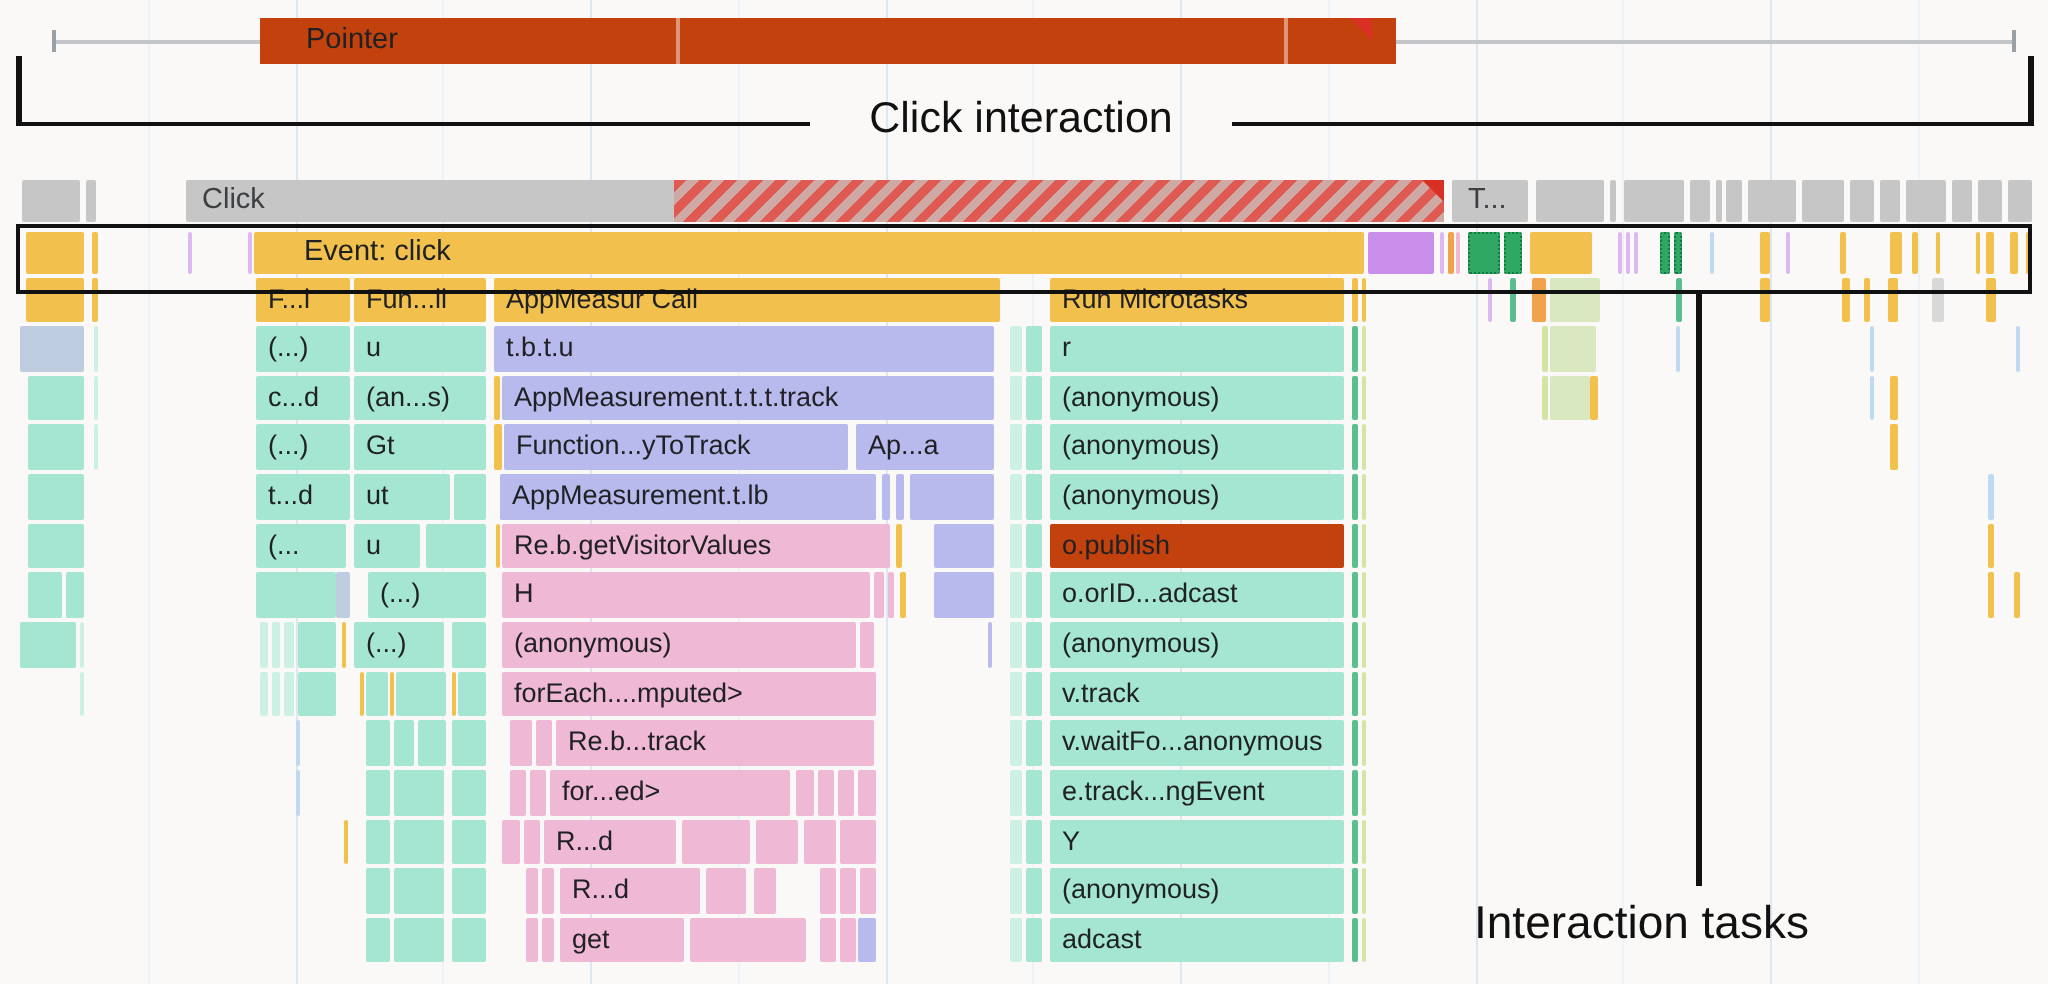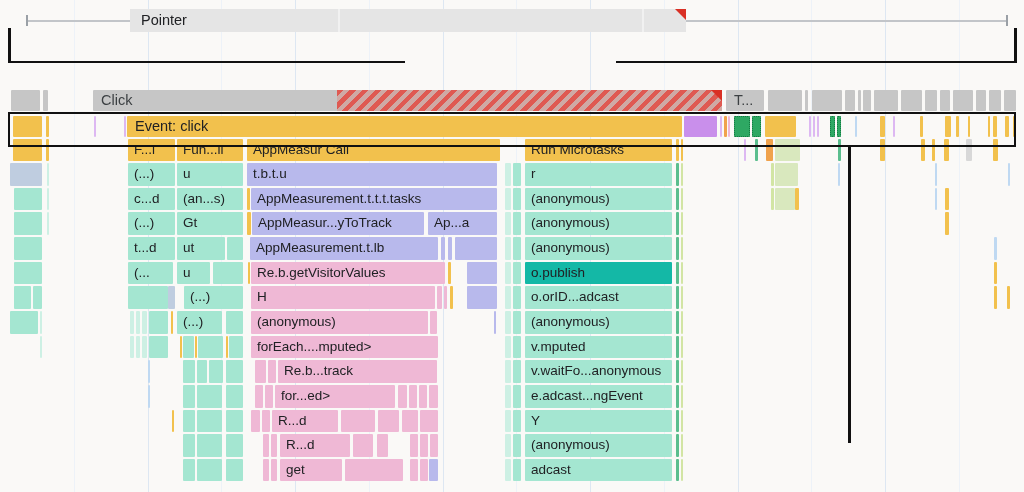--- a/index.html
+++ b/index.html
@@ -15,22 +15,22 @@
 
   .bar{position:absolute;box-sizing:border-box;overflow:hidden;white-space:nowrap;
        font-size:13.5px;border-radius:1px;z-index:2;}
   .bar .t{padding-left:6px;}
 
   
   .tex-dots{background-image:radial-gradient(circle, rgba(60,20,90,.28) 1px, transparent 1.3px);background-size:6px 6px;}
   .tex-dots-g{background-image:radial-gradient(circle, rgba(0,70,30,.35) 1px, transparent 1.3px);background-size:5px 5px;border:1.5px dotted #147a43;}
 
   
-  #pointer-bar{position:absolute;left:130px;top:9px;width:556px;height:23px;background:#e5e5e5;
-    font-size:14.5px;line-height:23px;z-index:2;}
+  #pointer-bar{position:absolute;left:130px;top:9px;width:556px;height:23px;background:#c2410c;
+    font-size:14.5px;line-height:23px;z-index:2;padding-left:12px;}
   #pointer-bar .t{padding-left:11px;}
   .pdiv{position:absolute;top:0;bottom:0;width:1.5px;background:rgba(255,255,255,.45);}
   .whisker{position:absolute;height:2px;background:#c2c5c9;top:20px;z-index:1;}
   .wtick{position:absolute;width:2px;height:11px;background:#9aa0a6;top:15px;z-index:1;}
   .tri{position:absolute;width:0;height:0;border-top:11px solid #d93025;border-left:11px solid transparent;z-index:3;}
 
   
   .bk{position:absolute;background:#111;z-index:6;}
   #click-label{position:absolute;top:47px;left:403px;width:215px;text-align:center;
     font-size:21.5px;color:#111;z-index:6;}
@@ -38,21 +38,21 @@
   
   .task-seg{background:#c6c6c6;height:21px;top:90px;font-size:14.5px;line-height:21px;color:#3c4043;}
   .task-seg .t{padding-left:8px;}
   #task-striped{position:absolute;top:90px;height:21px;z-index:3;
     background:repeating-linear-gradient(135deg,#df5a52 0 4.5px,#cfaaa5 4.5px 9px);}
 
   
   #event-box{position:absolute;left:8px;top:112px;width:1008px;height:35px;border:2.5px solid #111;
     box-sizing:border-box;z-index:6;pointer-events:none;background:transparent;}
   .event-seg{height:21px;top:116px;font-size:14.5px;line-height:21px;}
-  .event-seg .t{padding-left:8px;}
+  .event-seg .t{padding-left:25px;}
 
   .flame-bar{height:22.5px;line-height:22.5px;}
 
   
   #itask-line{position:absolute;left:848px;top:147px;width:2.5px;height:296px;background:#111;z-index:6;}
   #itask-label{position:absolute;left:737px;top:448px;width:230px;font-size:23px;color:#111;z-index:6;}
 </style>
 </head>
 <body>
 
@@ -80,20 +80,21 @@
   <div class="wtick" id="wtick-right" style="left: 1006px;"></div>
   <div id="pointer-bar" style="left: 130px; width: 556px;">
     <span class="t">Pointer</span>
   <div class="pdiv" style="left: 208px;"></div><div class="pdiv" style="left: 512px;"></div></div>
   <div class="tri" id="pointer-tri" style="left: 675px; top: 9px;"></div>
 
   <div class="bk" style="left:8px;top:28px;width:2.5px;height:35px;"></div>
   <div class="bk" style="left:1014px;top:28px;width:2.5px;height:35px;"></div>
   <div class="bk" style="left:8px;top:60.5px;width:397px;height:2.5px;"></div>
   <div class="bk" style="left:616px;top:60.5px;width:400px;height:2.5px;"></div>
+  <div id="click-label">Click interaction</div>
 
   <div id="bars">
       <div class="bar task-seg" style="left: 11px; width: 29px;"></div>
       <div class="bar task-seg" style="left: 43px; width: 5px;"></div>
       <div class="bar task-seg" style="left: 93px; width: 629px;"><span class="t">Click</span></div>
       <div class="bar task-seg" style="left: 726px; width: 38px;"><span class="t">T...</span></div>
       <div class="bar task-seg" style="left: 768px; width: 34px;"></div>
       <div class="bar task-seg" style="left: 805px; width: 3px;"></div>
       <div class="bar task-seg" style="left: 812px; width: 30px;"></div>
       <div class="bar task-seg" style="left: 845px; width: 10px;"></div>
@@ -167,37 +168,37 @@
       <div class="bar flame-bar" style="left: 771px; width: 3px; top: 163.15px; height: 22.5px; background: rgb(210, 229, 164);"></div>
       <div class="bar flame-bar" style="left: 775px; width: 23px; top: 163.15px; height: 22.5px; background: rgb(217, 232, 190);"></div>
       <div class="bar flame-bar" style="left: 838px; width: 2px; top: 163.15px; height: 22.5px; background: rgb(191, 217, 242);"></div>
       <div class="bar flame-bar" style="left: 935px; width: 2px; top: 163.15px; height: 22.5px; background: rgb(191, 217, 242);"></div>
       <div class="bar flame-bar" style="left: 1008px; width: 2px; top: 163.15px; height: 22.5px; background: rgb(191, 217, 242);"></div>
       <div class="bar flame-bar" style="left: 14px; width: 28px; top: 187.8px; height: 22.5px; background: rgb(164, 230, 209);"></div>
       <div class="bar flame-bar" style="left: 47px; width: 2px; top: 187.8px; height: 22.5px; background: rgb(205, 240, 228);"></div>
       <div class="bar flame-bar" style="left: 128px; width: 47px; top: 187.8px; height: 22.5px; background: rgb(164, 230, 209);"><span class="t">c...d</span></div>
       <div class="bar flame-bar" style="left: 177px; width: 66px; top: 187.8px; height: 22.5px; background: rgb(164, 230, 209);"><span class="t">(an...s)</span></div>
       <div class="bar flame-bar" style="left: 247px; width: 3px; top: 187.8px; height: 22.5px; background: rgb(242, 193, 77);"></div>
-      <div class="bar flame-bar" style="left: 251px; width: 246px; top: 187.8px; height: 22.5px; background: rgb(184, 185, 236);"><span class="t">AppMeasurement.t.t.t.tasks</span></div>
+      <div class="bar flame-bar" style="left: 251px; width: 246px; top: 187.8px; height: 22.5px; background: rgb(184, 185, 236);"><span class="t">AppMeasurement.t.t.t.track</span></div>
       <div class="bar flame-bar" style="left: 505px; width: 6px; top: 187.8px; height: 22.5px; background: rgb(205, 240, 228);"></div>
       <div class="bar flame-bar" style="left: 513px; width: 8px; top: 187.8px; height: 22.5px; background: rgb(164, 230, 209);"></div>
       <div class="bar flame-bar" style="left: 525px; width: 147px; top: 187.8px; height: 22.5px; background: rgb(164, 230, 209);"><span class="t">(anonymous)</span></div>
       <div class="bar flame-bar" style="left: 676px; width: 3px; top: 187.8px; height: 22.5px; background: rgb(91, 190, 142);"></div>
       <div class="bar flame-bar" style="left: 681px; width: 2px; top: 187.8px; height: 22.5px; background: rgb(210, 229, 164);"></div>
       <div class="bar flame-bar" style="left: 771px; width: 3px; top: 187.8px; height: 22.5px; background: rgb(210, 229, 164);"></div>
       <div class="bar flame-bar" style="left: 775px; width: 20px; top: 187.8px; height: 22.5px; background: rgb(217, 232, 190);"></div>
       <div class="bar flame-bar" style="left: 795px; width: 4px; top: 187.8px; height: 22.5px; background: rgb(242, 193, 77);"></div>
       <div class="bar flame-bar" style="left: 935px; width: 2px; top: 187.8px; height: 22.5px; background: rgb(191, 217, 242);"></div>
       <div class="bar flame-bar" style="left: 945px; width: 4px; top: 187.8px; height: 22.5px; background: rgb(242, 193, 77);"></div>
       <div class="bar flame-bar" style="left: 14px; width: 28px; top: 212.45px; height: 22.5px; background: rgb(164, 230, 209);"></div>
       <div class="bar flame-bar" style="left: 47px; width: 2px; top: 212.45px; height: 22.5px; background: rgb(205, 240, 228);"></div>
       <div class="bar flame-bar" style="left: 128px; width: 47px; top: 212.45px; height: 22.5px; background: rgb(164, 230, 209);"><span class="t">(...)</span></div>
       <div class="bar flame-bar" style="left: 177px; width: 66px; top: 212.45px; height: 22.5px; background: rgb(164, 230, 209);"><span class="t">Gt</span></div>
       <div class="bar flame-bar" style="left: 247px; width: 4px; top: 212.45px; height: 22.5px; background: rgb(242, 193, 77);"></div>
-      <div class="bar flame-bar" style="left: 252px; width: 172px; top: 212.45px; height: 22.5px; background: rgb(184, 185, 236);"><span class="t">AppMeasur...yToTrack</span></div>
+      <div class="bar flame-bar" style="left: 252px; width: 172px; top: 212.45px; height: 22.5px; background: rgb(184, 185, 236);"><span class="t">Function...yToTrack</span></div>
       <div class="bar flame-bar" style="left: 428px; width: 69px; top: 212.45px; height: 22.5px; background: rgb(184, 185, 236);"><span class="t">Ap...a</span></div>
       <div class="bar flame-bar" style="left: 505px; width: 6px; top: 212.45px; height: 22.5px; background: rgb(205, 240, 228);"></div>
       <div class="bar flame-bar" style="left: 513px; width: 8px; top: 212.45px; height: 22.5px; background: rgb(164, 230, 209);"></div>
       <div class="bar flame-bar" style="left: 525px; width: 147px; top: 212.45px; height: 22.5px; background: rgb(164, 230, 209);"><span class="t">(anonymous)</span></div>
       <div class="bar flame-bar" style="left: 676px; width: 3px; top: 212.45px; height: 22.5px; background: rgb(91, 190, 142);"></div>
       <div class="bar flame-bar" style="left: 681px; width: 2px; top: 212.45px; height: 22.5px; background: rgb(210, 229, 164);"></div>
       <div class="bar flame-bar" style="left: 945px; width: 4px; top: 212.45px; height: 22.5px; background: rgb(242, 193, 77);"></div>
       <div class="bar flame-bar" style="left: 14px; width: 28px; top: 237.1px; height: 22.5px; background: rgb(164, 230, 209);"></div>
       <div class="bar flame-bar" style="left: 128px; width: 47px; top: 237.1px; height: 22.5px; background: rgb(164, 230, 209);"><span class="t">t...d</span></div>
       <div class="bar flame-bar" style="left: 177px; width: 48px; top: 237.1px; height: 22.5px; background: rgb(164, 230, 209);"><span class="t">ut</span></div>
@@ -215,21 +216,21 @@
       <div class="bar flame-bar" style="left: 14px; width: 28px; top: 261.75px; height: 22.5px; background: rgb(164, 230, 209);"></div>
       <div class="bar flame-bar" style="left: 128px; width: 45px; top: 261.75px; height: 22.5px; background: rgb(164, 230, 209);"><span class="t">(...</span></div>
       <div class="bar flame-bar" style="left: 177px; width: 33px; top: 261.75px; height: 22.5px; background: rgb(164, 230, 209);"><span class="t">u</span></div>
       <div class="bar flame-bar" style="left: 213px; width: 30px; top: 261.75px; height: 22.5px; background: rgb(164, 230, 209);"></div>
       <div class="bar flame-bar" style="left: 248px; width: 2px; top: 261.75px; height: 22.5px; background: rgb(242, 193, 77);"></div>
       <div class="bar flame-bar" style="left: 251px; width: 194px; top: 261.75px; height: 22.5px; background: rgb(239, 184, 213);"><span class="t">Re.b.getVisitorValues</span></div>
       <div class="bar flame-bar" style="left: 448px; width: 3px; top: 261.75px; height: 22.5px; background: rgb(242, 193, 77);"></div>
       <div class="bar flame-bar" style="left: 467px; width: 30px; top: 261.75px; height: 22.5px; background: rgb(184, 185, 236);"></div>
       <div class="bar flame-bar" style="left: 505px; width: 6px; top: 261.75px; height: 22.5px; background: rgb(205, 240, 228);"></div>
       <div class="bar flame-bar" style="left: 513px; width: 8px; top: 261.75px; height: 22.5px; background: rgb(164, 230, 209);"></div>
-      <div class="bar flame-bar" style="left: 525px; width: 147px; top: 261.75px; height: 22.5px; background: #14b8a6;"><span class="t">o.publish</span></div>
+      <div class="bar flame-bar" style="left: 525px; width: 147px; top: 261.75px; height: 22.5px; background: #c2410c;"><span class="t">o.publish</span></div>
       <div class="bar flame-bar" style="left: 676px; width: 3px; top: 261.75px; height: 22.5px; background: rgb(91, 190, 142);"></div>
       <div class="bar flame-bar" style="left: 681px; width: 2px; top: 261.75px; height: 22.5px; background: rgb(210, 229, 164);"></div>
       <div class="bar flame-bar" style="left: 994px; width: 3px; top: 261.75px; height: 22.5px; background: rgb(242, 193, 77);"></div>
       <div class="bar flame-bar" style="left: 14px; width: 17px; top: 286.4px; height: 22.5px; background: rgb(164, 230, 209);"></div>
       <div class="bar flame-bar" style="left: 33px; width: 9px; top: 286.4px; height: 22.5px; background: rgb(164, 230, 209);"></div>
       <div class="bar flame-bar" style="left: 128px; width: 40px; top: 286.4px; height: 22.5px; background: rgb(164, 230, 209);"></div>
       <div class="bar flame-bar" style="left: 168px; width: 7px; top: 286.4px; height: 22.5px; background: rgb(191, 205, 224);"></div>
       <div class="bar flame-bar" style="left: 184px; width: 59px; top: 286.4px; height: 22.5px; background: rgb(164, 230, 209);"><span class="t">(...)</span></div>
       <div class="bar flame-bar" style="left: 251px; width: 184px; top: 286.4px; height: 22.5px; background: rgb(239, 184, 213);"><span class="t">H</span></div>
       <div class="bar flame-bar" style="left: 437px; width: 5px; top: 286.4px; height: 22.5px; background: rgb(239, 184, 213);"></div>
@@ -267,21 +268,21 @@
       <div class="bar flame-bar" style="left: 149px; width: 19px; top: 335.7px; height: 22.5px; background: rgb(164, 230, 209);"></div>
       <div class="bar flame-bar" style="left: 180px; width: 2px; top: 335.7px; height: 22.5px; background: rgb(242, 193, 77);"></div>
       <div class="bar flame-bar" style="left: 183px; width: 11px; top: 335.7px; height: 22.5px; background: rgb(164, 230, 209);"></div>
       <div class="bar flame-bar" style="left: 195px; width: 2px; top: 335.7px; height: 22.5px; background: rgb(242, 193, 77);"></div>
       <div class="bar flame-bar" style="left: 198px; width: 25px; top: 335.7px; height: 22.5px; background: rgb(164, 230, 209);"></div>
       <div class="bar flame-bar" style="left: 226px; width: 2px; top: 335.7px; height: 22.5px; background: rgb(242, 193, 77);"></div>
       <div class="bar flame-bar" style="left: 229px; width: 14px; top: 335.7px; height: 22.5px; background: rgb(164, 230, 209);"></div>
       <div class="bar flame-bar" style="left: 251px; width: 187px; top: 335.7px; height: 22.5px; background: rgb(239, 184, 213);"><span class="t">forEach....mputed&gt;</span></div>
       <div class="bar flame-bar" style="left: 505px; width: 6px; top: 335.7px; height: 22.5px; background: rgb(205, 240, 228);"></div>
       <div class="bar flame-bar" style="left: 513px; width: 8px; top: 335.7px; height: 22.5px; background: rgb(164, 230, 209);"></div>
-      <div class="bar flame-bar" style="left: 525px; width: 147px; top: 335.7px; height: 22.5px; background: rgb(164, 230, 209);"><span class="t">v.mputed</span></div>
+      <div class="bar flame-bar" style="left: 525px; width: 147px; top: 335.7px; height: 22.5px; background: rgb(164, 230, 209);"><span class="t">v.track</span></div>
       <div class="bar flame-bar" style="left: 676px; width: 3px; top: 335.7px; height: 22.5px; background: rgb(91, 190, 142);"></div>
       <div class="bar flame-bar" style="left: 681px; width: 2px; top: 335.7px; height: 22.5px; background: rgb(210, 229, 164);"></div>
       <div class="bar flame-bar" style="left: 148px; width: 2px; top: 360.35px; height: 22.5px; background: rgb(191, 217, 242);"></div>
       <div class="bar flame-bar" style="left: 183px; width: 12px; top: 360.35px; height: 22.5px; background: rgb(164, 230, 209);"></div>
       <div class="bar flame-bar" style="left: 197px; width: 10px; top: 360.35px; height: 22.5px; background: rgb(164, 230, 209);"></div>
       <div class="bar flame-bar" style="left: 209px; width: 14px; top: 360.35px; height: 22.5px; background: rgb(164, 230, 209);"></div>
       <div class="bar flame-bar" style="left: 226px; width: 17px; top: 360.35px; height: 22.5px; background: rgb(164, 230, 209);"></div>
       <div class="bar flame-bar" style="left: 255px; width: 11px; top: 360.35px; height: 22.5px; background: rgb(239, 184, 213);"></div>
       <div class="bar flame-bar" style="left: 268px; width: 8px; top: 360.35px; height: 22.5px; background: rgb(239, 184, 213);"></div>
       <div class="bar flame-bar" style="left: 278px; width: 158px; top: 360.35px; height: 22.5px; background: rgb(239, 184, 213);"><span class="t">Re.b...track</span></div>
@@ -299,21 +300,21 @@
       <div class="bar flame-bar" style="left: 226px; width: 17px; top: 385px; height: 22.5px; background: rgb(164, 230, 209);"></div>
       <div class="bar flame-bar" style="left: 255px; width: 8px; top: 385px; height: 22.5px; background: rgb(239, 184, 213);"></div>
       <div class="bar flame-bar" style="left: 265px; width: 8px; top: 385px; height: 22.5px; background: rgb(239, 184, 213);"></div>
       <div class="bar flame-bar" style="left: 275px; width: 120px; top: 385px; height: 22.5px; background: rgb(239, 184, 213);"><span class="t">for...ed&gt;</span></div>
       <div class="bar flame-bar" style="left: 398px; width: 9px; top: 385px; height: 22.5px; background: rgb(239, 184, 213);"></div>
       <div class="bar flame-bar" style="left: 409px; width: 8px; top: 385px; height: 22.5px; background: rgb(239, 184, 213);"></div>
       <div class="bar flame-bar" style="left: 419px; width: 8px; top: 385px; height: 22.5px; background: rgb(239, 184, 213);"></div>
       <div class="bar flame-bar" style="left: 429px; width: 9px; top: 385px; height: 22.5px; background: rgb(239, 184, 213);"></div>
       <div class="bar flame-bar" style="left: 505px; width: 6px; top: 385px; height: 22.5px; background: rgb(205, 240, 228);"></div>
       <div class="bar flame-bar" style="left: 513px; width: 8px; top: 385px; height: 22.5px; background: rgb(164, 230, 209);"></div>
-      <div class="bar flame-bar" style="left: 525px; width: 147px; top: 385px; height: 22.5px; background: rgb(164, 230, 209);"><span class="t">e.adcast...ngEvent</span></div>
+      <div class="bar flame-bar" style="left: 525px; width: 147px; top: 385px; height: 22.5px; background: rgb(164, 230, 209);"><span class="t">e.track...ngEvent</span></div>
       <div class="bar flame-bar" style="left: 676px; width: 3px; top: 385px; height: 22.5px; background: rgb(91, 190, 142);"></div>
       <div class="bar flame-bar" style="left: 681px; width: 2px; top: 385px; height: 22.5px; background: rgb(210, 229, 164);"></div>
       <div class="bar flame-bar" style="left: 172px; width: 2px; top: 409.65px; height: 22.5px; background: rgb(242, 193, 77);"></div>
       <div class="bar flame-bar" style="left: 183px; width: 12px; top: 409.65px; height: 22.5px; background: rgb(164, 230, 209);"></div>
       <div class="bar flame-bar" style="left: 197px; width: 25px; top: 409.65px; height: 22.5px; background: rgb(164, 230, 209);"></div>
       <div class="bar flame-bar" style="left: 226px; width: 17px; top: 409.65px; height: 22.5px; background: rgb(164, 230, 209);"></div>
       <div class="bar flame-bar" style="left: 251px; width: 9px; top: 409.65px; height: 22.5px; background: rgb(239, 184, 213);"></div>
       <div class="bar flame-bar" style="left: 262px; width: 8px; top: 409.65px; height: 22.5px; background: rgb(239, 184, 213);"></div>
       <div class="bar flame-bar" style="left: 272px; width: 66px; top: 409.65px; height: 22.5px; background: rgb(239, 184, 213);"><span class="t">R...d</span></div>
       <div class="bar flame-bar" style="left: 341px; width: 34px; top: 409.65px; height: 22.5px; background: rgb(239, 184, 213);"></div>
@@ -355,13 +356,14 @@
       <div class="bar flame-bar" style="left: 513px; width: 8px; top: 458.95px; height: 22.5px; background: rgb(164, 230, 209);"></div>
       <div class="bar flame-bar" style="left: 525px; width: 147px; top: 458.95px; height: 22.5px; background: rgb(164, 230, 209);"><span class="t">adcast</span></div>
       <div class="bar flame-bar" style="left: 676px; width: 3px; top: 458.95px; height: 22.5px; background: rgb(91, 190, 142);"></div>
       <div class="bar flame-bar" style="left: 681px; width: 2px; top: 458.95px; height: 22.5px; background: rgb(210, 229, 164);"></div>
     </div>
   <div id="task-striped" style="left: 337px; width: 385px;"></div>
   <div class="tri" id="task-tri" style="left: 711px; top: 90px;"></div>
   <div id="event-box"></div>
 
   <div id="itask-line"></div>
+  <div id="itask-label">Interaction tasks</div>
 </div>
 
 </body></html>

